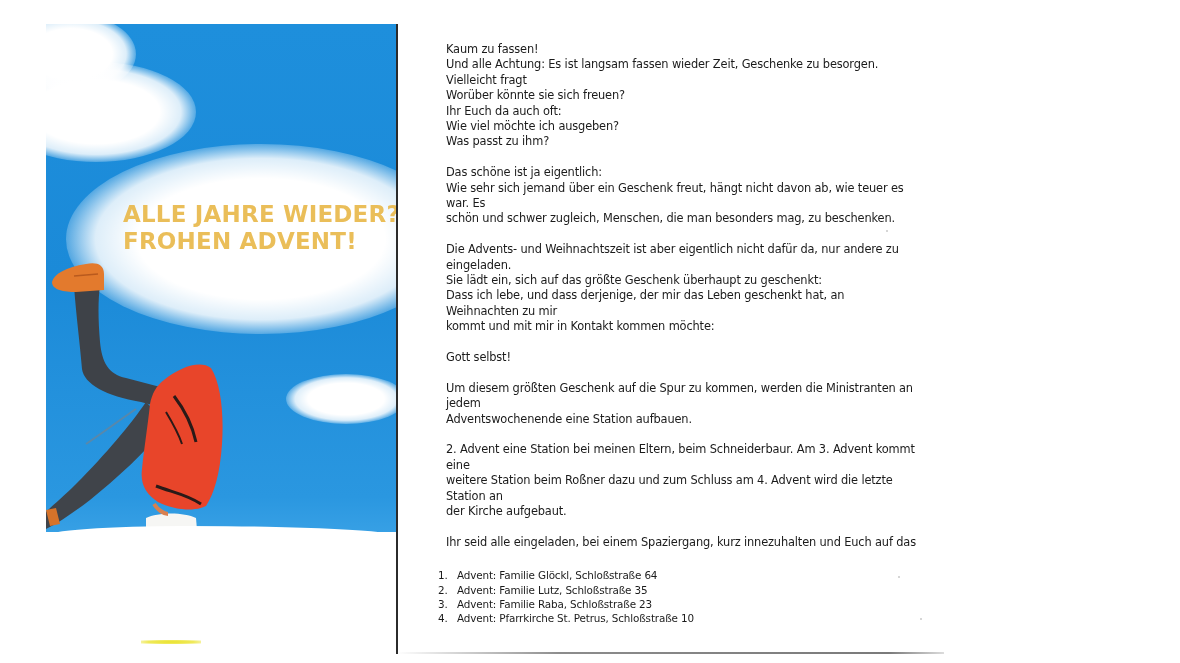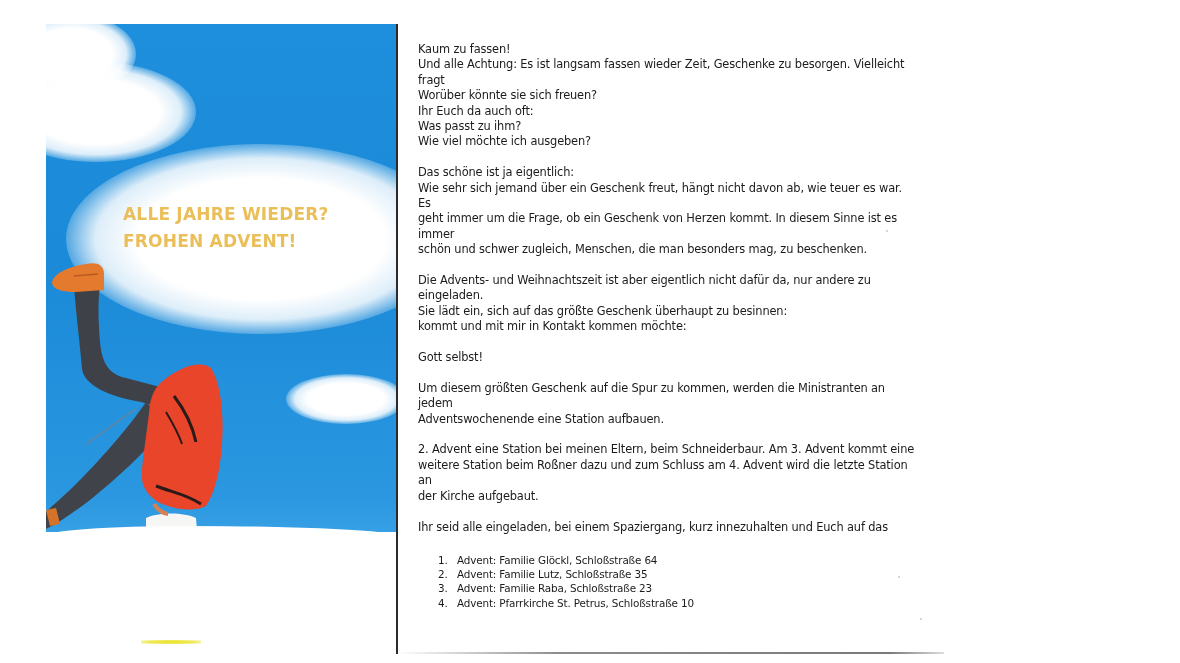--- a/index.html
+++ b/index.html
@@ -72,21 +72,21 @@
       height: 4px;
       background: radial-gradient(ellipse at center, #e9e22a 0%, #efe95a 55%, rgba(255,255,255,0) 100%);
     }
     .headline {
       position: absolute;
       left: 77px;
       top: 177px;
       color: #e9b94c;
       font-family: "DejaVu Sans", "Liberation Sans", sans-serif;
       font-weight: bold;
-      font-size: 17px;
+      font-size: 23px;
       line-height: 27px;
       letter-spacing: 0.2px;
       white-space: nowrap;
       opacity: 0.92;
     }
     .headline div { display: block; }
 
     .figure {
       position: absolute;
       left: 0;
@@ -103,21 +103,21 @@
       width: 500px;
       color: #1b1b1b;
       font-family: "DejaVu Sans", "Liberation Sans", sans-serif;
       font-size: 11.4px;
       line-height: 15.4px;
       letter-spacing: -0.15px;
     }
     .text-page p {
       margin: 0 0 15.4px 0;
     }
-    .text-page .line { display: block; }
+    .text-page .line { display: block; margin-left: 28px; }
     .stations {
       margin: 9px 0 0 0;
       padding: 0;
       list-style: none;
       font-size: 10.4px;
       line-height: 14.2px;
     }
     .stations li {
       display: flex;
       padding-left: 20px;
@@ -175,33 +175,33 @@
     <div class="snow"></div>
     <div class="yellow-streak"></div>
   </div>
 
   <div class="text-page">
     <p>
       <span class="line">Kaum zu fassen!</span>
       <span class="line">Und alle Achtung: Es ist langsam fassen wieder Zeit, Geschenke zu besorgen. Vielleicht fragt</span>
       <span class="line">Worüber könnte sie sich freuen?</span>
       <span class="line">Ihr Euch da auch oft:</span>
+      <span class="line">Wie viel möchte ich ausgeben?</span>
       <span class="line">Was passt zu ihm?</span>
-      <span class="line">Wie viel möchte ich ausgeben?</span>
     </p>
     <p>
       <span class="line">Das schöne ist ja eigentlich:</span>
       <span class="line">Wie sehr sich jemand über ein Geschenk freut, hängt nicht davon ab, wie teuer es war. Es</span>
-      <span class="line">geht immer um die Frage, ob ein Geschenk von Herzen kommt. In diesem Sinne ist es immer</span>
       <span class="line">schön und schwer zugleich, Menschen, die man besonders mag, zu beschenken.</span>
     </p>
     <p>
       <span class="line">Die Advents- und Weihnachtszeit ist aber eigentlich nicht dafür da, nur andere zu</span>
       <span class="line">eingeladen.</span>
-      <span class="line">Sie lädt ein, sich auf das größte Geschenk überhaupt zu besinnen:</span>
+      <span class="line">Sie lädt ein, sich auf das größte Geschenk überhaupt zu geschenkt:</span>
+      <span class="line">Dass ich lebe, und dass derjenige, der mir das Leben geschenkt hat, an Weihnachten zu mir</span>
       <span class="line">kommt und mit mir in Kontakt kommen möchte:</span>
     </p>
     <p>
       <span class="line">Gott selbst!</span>
     </p>
     <p>
       <span class="line">Um diesem größten Geschenk auf die Spur zu kommen, werden die Ministranten an jedem</span>
       <span class="line">Adventswochenende eine Station aufbauen.</span>
     </p>
     <p>

